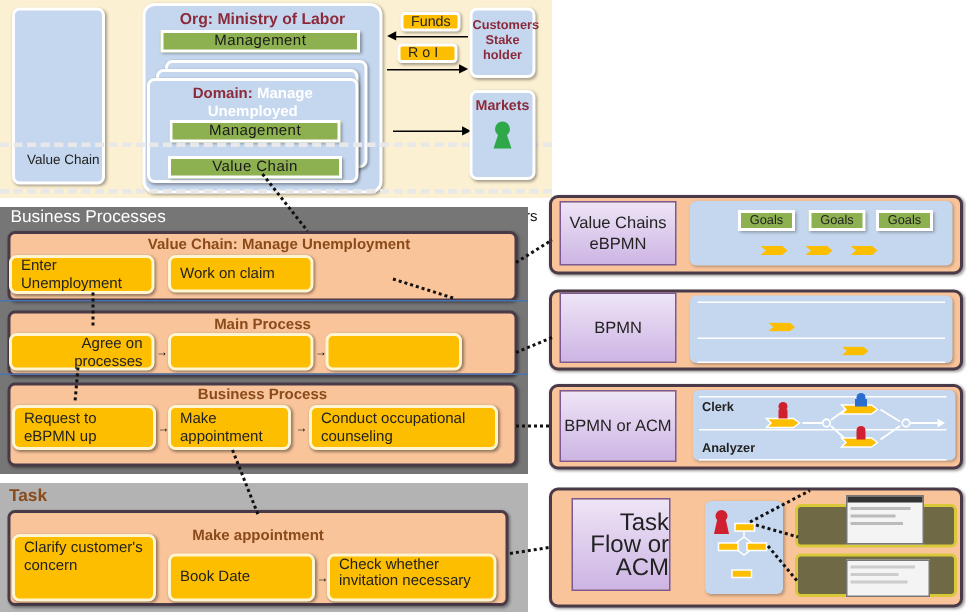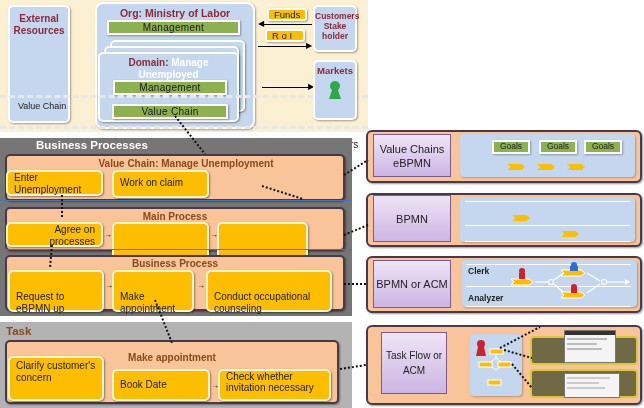--- a/index.html
+++ b/index.html
@@ -16,41 +16,40 @@
   .orangetag { background: #fdbe00; border: 2px solid #fff; border-radius: 3px; box-shadow: 1px 1px 2px rgba(0,0,0,0.35);
                font-size: 9.5px; color: #222; line-height: 10px; padding-left: 5px; }
   .dashline { height: 0; border-top: 3px dashed #e8e8e8; }
 
   
   #bp-band { left: 0; top: 138px; width: 352px; height: 178px; background: #767676; }
   #task-band { left: 0; top: 322px; width: 352px; height: 86px; background: #b3b3b3; }
   .salmon { background: #f9c49a; border: 2px solid #4a3a48; border-radius: 5px; box-shadow: 1px 1px 2px rgba(0,0,0,0.4); }
   .stitle { font-size: 10px; color: #8a4a1a; font-weight: bold; text-align: center; }
   .step { background: #fdbe00; border: 2px solid #fff5d0; border-radius: 5px; box-shadow: 1px 1px 2px rgba(0,0,0,0.4);
-          font-size: 10px; color: #222; line-height: 12px; padding: 19px 6px; }
+          font-size: 10px; color: #222; line-height: 12px; padding: 2px 6px; }
   .arrow { font-size: 8px; color: #000; line-height: 8px; }
 
   
   .rpanel { background: #f9c49a; border: 2px solid #4a3a48; border-radius: 6px; box-shadow: 1px 1px 2px rgba(0,0,0,0.4); }
   .purple { background: linear-gradient(#eee4f6, #cdb5e4); border: 1px solid #7a5a90;
             font-size: 11px; color: #222; text-align: center; display: flex; align-items: center; justify-content: center; line-height: 14px; }
   .lightblue { background: #c5d7ee; border-radius: 4px; box-shadow: 1px 1px 2px rgba(0,0,0,0.25); }
   .goal { background: #8db050; border: 2px solid #fff; font-size: 8.5px; text-align: center; line-height: 9px; color: #222; box-shadow: 1px 1px 2px rgba(0,0,0,0.3); }
   .chev { width: 18px; height: 6px; background: #fdbe00; clip-path: polygon(0 0, 80% 0, 100% 50%, 80% 100%, 0 100%, 20% 50%); }
   .lane { height: 0; border-top: 1px solid #ffffff; }
   .olive { background: #6f6a45; border: 2px solid #d9c838; border-radius: 4px; }
   .formthumb { background: #f4f4f4; border: 1px solid #777; }
 </style>
 </head>
 <body>
 
 <div class="abs" id="org-bg"></div>
 
 <div class="abs bluebox" style="left:8px;top:5px;width:62px;height:118px;">
-  <div class="maroon" style="font-size:10px;text-align:center;margin-top:6px;line-height:12px;">External Resources</div>
   <div style="position:absolute;left:8px;top:94px;font-size:9px;color:#222;">Value Chain</div>
 </div>
 
 <div class="abs bluebox" style="left:95px;top:2px;width:160px;height:127px;border-radius:8px;">
   <div class="maroon" style="font-size:10.5px;text-align:center;margin-top:3px;">Org: Ministry of Labor</div>
 </div>
 <div class="abs greenbar" style="left:107px;top:20px;width:133px;height:15px;">Management</div>
 
 <div class="abs bluebox" style="left:110px;top:40px;width:135px;height:72px;"></div>
 <div class="abs bluebox" style="left:104px;top:46px;width:135px;height:72px;"></div>
@@ -82,21 +81,21 @@
 <div class="abs bluebox" style="left:313px;top:60px;width:44px;height:60px;">
   <div class="maroon" style="font-size:9.5px;text-align:center;margin-top:3px;">Markets</div>
   <svg width="18" height="20" style="position:absolute;left:11px;top:18px;">
     <circle cx="9" cy="6" r="5" fill="#2fa84a"></circle>
     <path d="M3 19 L6 10 L12 10 L15 19 Z" fill="#2fa84a"></path>
   </svg>
 </div>
 <div class="abs" style="left:310px;top:103px;font-size:10px;color:#111;margin-top:36px;">Customers</div>
 
 <div class="abs" id="bp-band">
-  <div style="position:absolute;left:7px;top:1px;font-size:11.5px;font-weight:bold;color:#ffffff;margin-left:29px;">Business Processes</div>
+  <div style="position:absolute;left:7px;top:1px;font-size:11.5px;font-weight:normal;color:#ffffff;">Business Processes</div>
 </div>
 
 <div class="abs salmon" style="left:5px;top:154px;width:340px;height:47px;">
   <div class="stitle" style="margin-top:2px;padding-left:22px;">Value Chain:  Manage Unemployment</div>
 </div>
 <div class="abs step" style="left:6px;top:170px;width:97px;height:26px;padding-top:0;">Enter Unemployment</div>
 <div class="abs step" style="left:112px;top:170px;width:97px;height:25px;padding-top:5px;">Work on claim</div>
 <div class="abs" style="left:0;top:200px;width:352px;height:0;border-top:1px solid #4a74b0;"></div>
 
 <div class="abs salmon" style="left:5px;top:207px;width:340px;height:44px;">
@@ -171,21 +170,21 @@
   <circle cx="69" cy="25" r="3" fill="#d01f2f"></circle>
     <rect x="66" y="26" width="6" height="5" fill="#d01f2f"></rect>
   <line x1="82" y1="11" x2="95" y2="19" stroke="#fff" stroke-width="1.2"></line>
   <line x1="82" y1="31" x2="95" y2="22" stroke="#fff" stroke-width="1.2"></line>
   <circle cx="99" cy="20" r="2.5" fill="none" stroke="#fff" stroke-width="1.2"></circle>
   <line x1="102" y1="20" x2="120" y2="20" stroke="#fff" stroke-width="1.2"></line>
   <polygon points="120,17 125,20 120,23" fill="#fff"></polygon>
 </svg>
 
 <div class="abs rpanel" style="left:366px;top:325px;width:276px;height:80px;"></div>
-<div class="abs purple" style="left:381px;top:332px;width:66px;height:62px;font-size:10px;line-height:15px;">Task Flow or ACM</div>
+<div class="abs purple" style="left:381px;top:332px;width:66px;height:62px;font-size:16px;line-height:15px;text-align:right;">Task Flow or ACM</div>
 <div class="abs lightblue" style="left:470px;top:334px;width:52px;height:62px;"></div>
 <svg class="abs" style="left:470px;top:334px;" width="52" height="62">
   <circle cx="11" cy="10" r="4" fill="#d01f2f"></circle>
     <path d="M6 22 L8 13 L14 13 L16 22 Z" fill="#d01f2f"></path>
   <rect x="20" y="15" width="13" height="5" fill="#fdbe00" stroke="#fff"></rect>
   <line x1="26" y1="20" x2="26" y2="24" stroke="#fff"></line>
   <path d="M26 24 L18 30 L26 36 L34 30 Z" fill="none" stroke="#fff"></path>
   <rect x="9" y="28" width="13" height="5" fill="#fdbe00" stroke="#fff"></rect>
   <rect x="28" y="28" width="13" height="5" fill="#fdbe00" stroke="#fff"></rect>
   <rect x="18" y="46" width="13" height="5" fill="#fdbe00" stroke="#fff"></rect>

